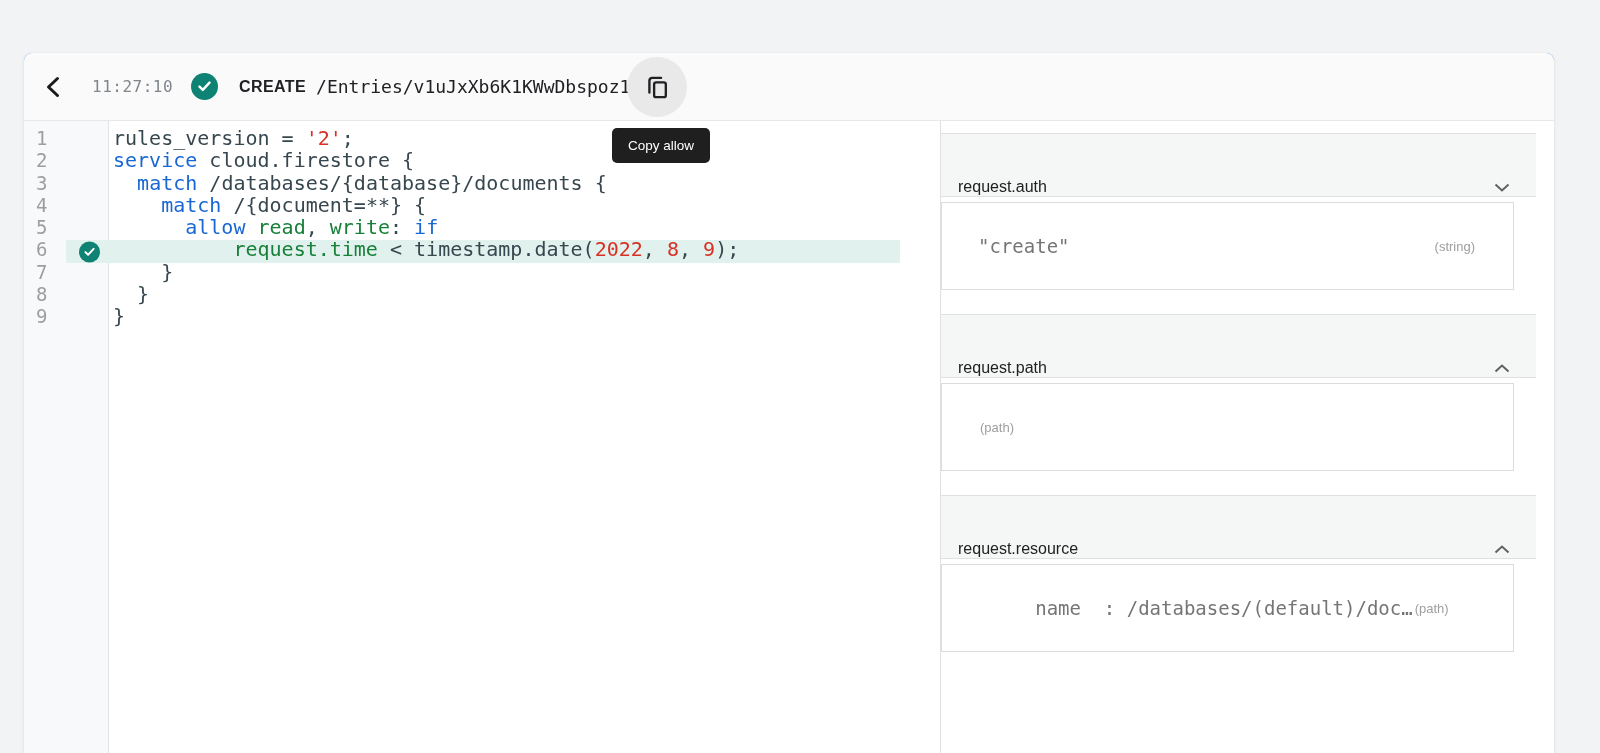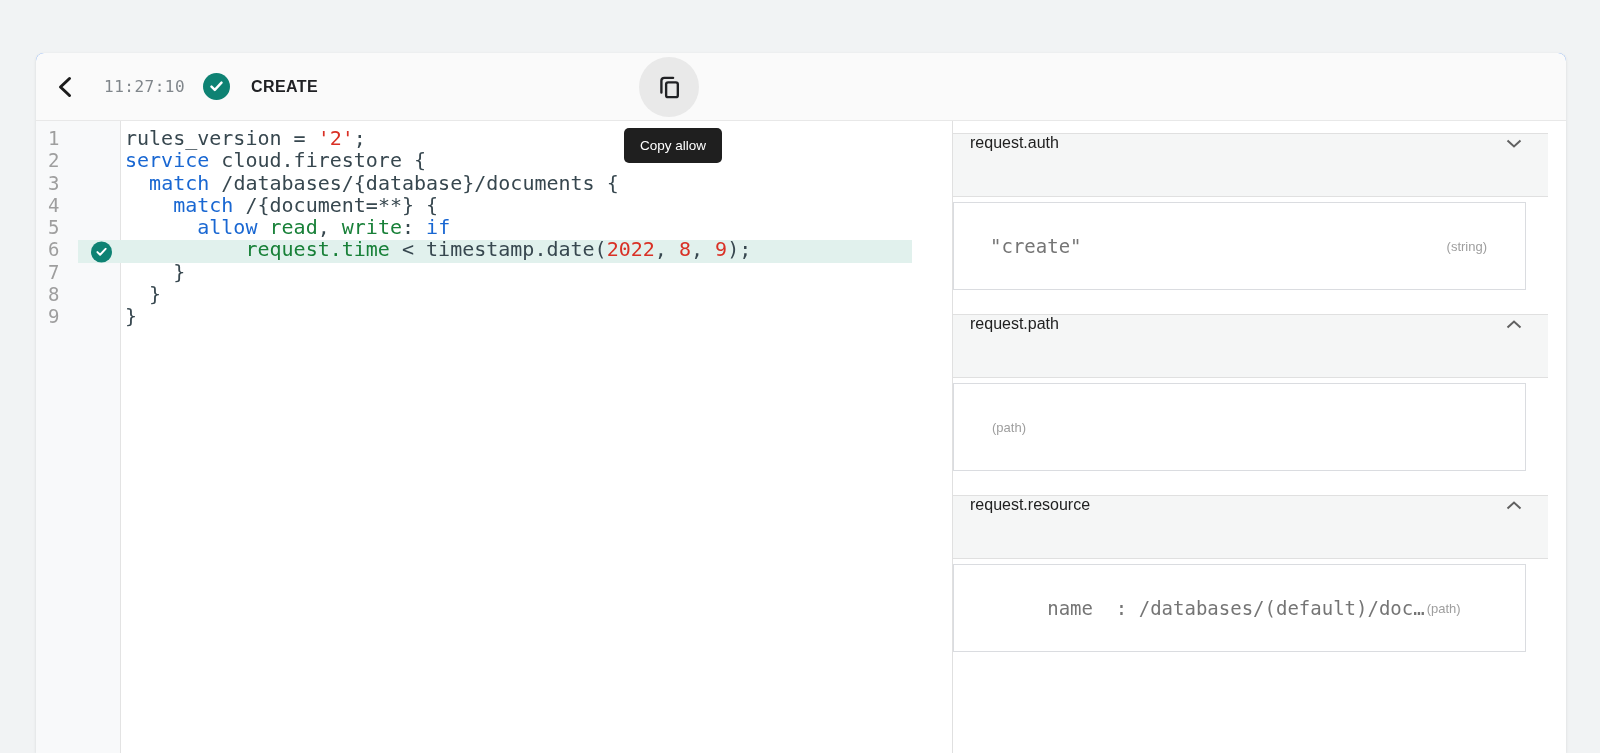--- a/index.html
+++ b/index.html
@@ -6,21 +6,21 @@
   .stage{
     position:relative;width:1600px;height:753px;overflow:hidden;
     background:#f1f3f4;
     font-family:"Liberation Sans","DejaVu Sans",sans-serif;
     color:#212121;
   }
   .mono{font-family:"DejaVu Sans Mono","Liberation Mono",monospace;}
 
   
   .card{
-    position:absolute;left:36px;top:53px;width:1530px;height:700px;
+    position:absolute;left:24px;top:53px;width:1530px;height:700px;
     background:#3b82f6;border-radius:8px 8px 0 0;
     box-shadow:0 1px 3px rgba(60,64,67,.15);
   }
 
   
   .topbar{
     position:absolute;left:0;top:0;right:0;height:68px;
     background:#fafafa;border-bottom:1px solid #e8e8e8;
     border-radius:8px 8px 0 0;
     display:flex;align-items:center;padding-left:17px;box-sizing:border-box;
@@ -89,21 +89,21 @@
     padding:7px 18px 0 0;box-sizing:border-box;overflow:hidden;
   }
   .di-header{
     height:57px;background:#e0e0e0;border-bottom:1px solid #d6d6d6;
     display:flex;align-items:center;padding:0 26px 0 17px;
     font-size:16px;font-weight:600;color:#212121;cursor:pointer;
   }
   .gap5{height:5px;}
   .acc-row{
     height:62px;background:#f5f6f6;border-bottom:1px solid #e0e0e0;
-    display:flex;align-items:flex-start;padding:0 26px 0 17px;
+    display:flex;align-items:flex-end;padding:0 26px 0 17px;
     font-size:16px;color:#212121;cursor:pointer;
   }
   .acc-row.bt{border-top:1px solid #e0e0e0;}
   .chev{margin-left:auto;flex:none;}
   .val-card{
     height:88px;margin:5px 22px 24px 0;border:1px solid #dadce0;background:#ffffff;
     display:flex;align-items:center;padding:0 38px 0 36px;box-sizing:border-box;
   }
   .val{
     font-family:"DejaVu Sans Mono","Liberation Mono",monospace;
@@ -127,20 +127,21 @@
             </svg>
         </span>
       </button>
       <span class="timestamp mono">11:27:10</span>
       <span class="status-badge">
         <svg width="13" height="11" viewBox="0 0 13 11">
             <polyline points="1.5,5.6 4.8,8.9 11.5,1.6" fill="none" stroke="#ffffff" stroke-width="2.4" stroke-linecap="round" stroke-linejoin="round"></polyline>
           </svg>
       </span>
       <span class="method">CREATE</span>
+      <span class="req-path mono">/Entries/v1uJxXb6K1KWwDbspoz1</span>
       <button class="copy-btn">
         <span style="display:flex;">
           <svg width="27" height="27" viewBox="0 0 24 24">
             <path d="M15.2 3.4 H7.4 Q4.8 3.4 4.8 6 V16.4" fill="none" stroke="#202124" stroke-width="2.1" stroke-linecap="round"></path>
             <rect x="9" y="7.4" width="10.4" height="13.2" rx="1.8" fill="none" stroke="#202124" stroke-width="2.1"></rect>
           </svg>
         </span>
       </button>
     </div>
 

